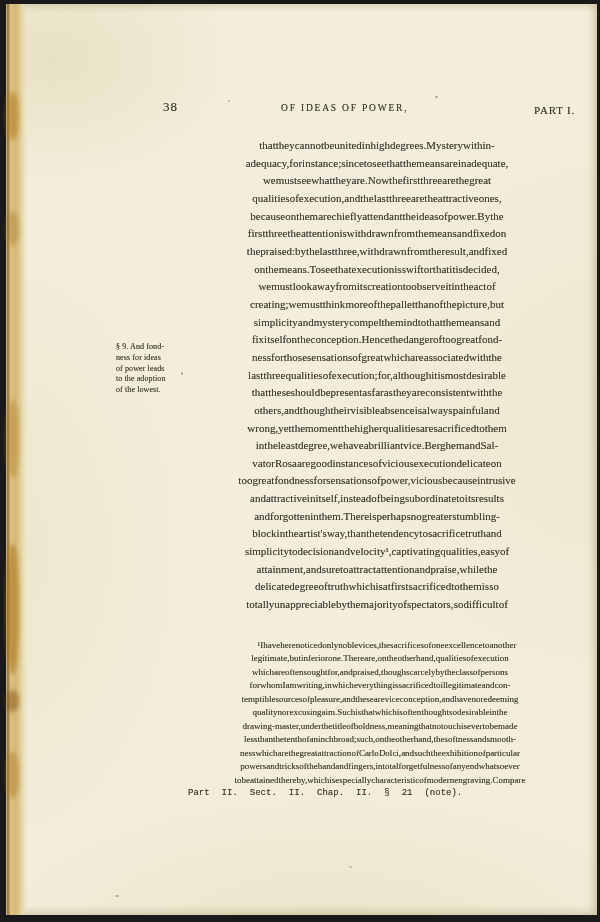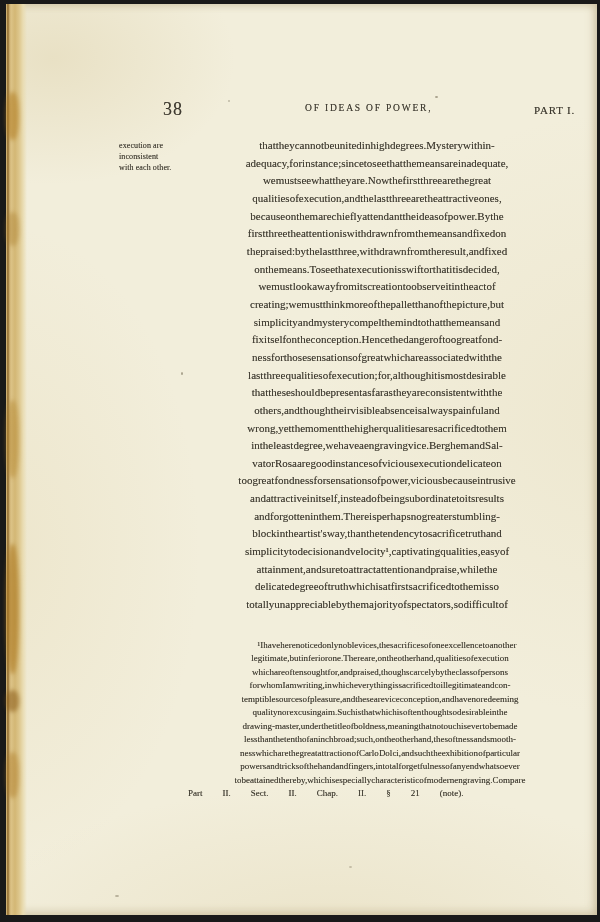--- a/index.html
+++ b/index.html
@@ -45,24 +45,24 @@
   .stain-1 { top: 88px;  height: 48px;  background: rgba(176,124,32,0.55); }
   .stain-2 { top: 208px; height: 34px;  background: rgba(168,122,40,0.40); }
   .stain-3 { top: 396px; height: 78px;  background: rgba(178,130,42,0.45); }
   .stain-4 { top: 540px; height: 130px; background: rgba(170,116,26,0.60); }
   .stain-5 { top: 686px; height: 22px;  background: rgba(134,88,20,0.55); }
   .stain-6 { top: 748px; height: 46px;  background: rgba(172,122,38,0.45); }
 
   
   .pagenum {
     position: absolute; left: 157px; top: 95px;
-    font-size: 18px; letter-spacing: 1px;
+    font-size: 13px; letter-spacing: 1px;
   }
   .runhead {
-    position: absolute; left: 299px; top: 99px;
+    position: absolute; left: 275px; top: 99px;
     font-size: 9.5px; letter-spacing: 1.8px; white-space: nowrap;
   }
   .partlabel {
     position: absolute; left: 528px; top: 100px;
     font-size: 11px; letter-spacing: 0.8px; white-space: nowrap;
   }
 
   
   .margin-note {
     position: absolute;
@@ -78,21 +78,21 @@
   }
   .footnote {
     position: absolute; left: 182px; top: 635px; width: 384px;
     font-size: 9px; line-height: 13.45px;
   }
   .justified .line {
     display: flex; justify-content: center;
     overflow: hidden; white-space: nowrap;
   }
   .footnote .line:first-child { padding-left: 14px; }
-  .footnote .line:last-child { justify-content: flex-start; gap: 20px; }
+  .footnote .line:last-child { justify-content: flex-start; gap: 12px; font-family: Liberation Mono, monospace; }
 
   .body-text, .footnote, .margin-note, .pagenum, .runhead, .partlabel {
     text-shadow: 0 0 0.5px rgba(62,58,48,0.55);
   }
 
   
   .speck { position: absolute; border-radius: 50%; background: rgba(95,85,62,0.5); }
   .sp1 { left: 429px; top: 92px;  width: 3px; height: 2px; }
   .sp2 { left: 222px; top: 96px;  width: 2px; height: 2px; background: rgba(95,85,62,0.35); }
   .sp3 { left: 175px; top: 368px; width: 2px; height: 3px; }
@@ -110,24 +110,26 @@
     <div class="stain stain-3"></div>
     <div class="stain stain-4"></div>
     <div class="stain stain-5"></div>
     <div class="stain stain-6"></div>
   </div>
 
   <span class="pagenum">38</span>
   <span class="runhead">OF IDEAS OF POWER,</span>
   <span class="partlabel">PART I.</span>
 
-  <div class="margin-note note1">
-      <div class="line">execution are</div>
-      <div class="line">inconsistent</div>
-      <div class="line">with each other.</div>
+  <div class="margin-note note2">
+      <div class="line">§ 9. And fond-</div>
+      <div class="line">ness for ideas</div>
+      <div class="line">of power leads</div>
+      <div class="line">to the adoption</div>
+      <div class="line">of the lowest.</div>
     </div>
 
   <div class="body-text justified">
       <div class="line">
         <span>that</span>
         <span>they</span>
         <span>cannot</span>
         <span>be</span>
         <span>united</span>
         <span>in</span>
@@ -365,21 +367,21 @@
         <span>them</span>
       </div>
       <div class="line">
         <span>in</span>
         <span>the</span>
         <span>least</span>
         <span>degree,</span>
         <span>we</span>
         <span>have</span>
         <span>a</span>
-        <span>engraving</span>
+        <span>brilliant</span>
         <span>vice.</span>
         <span>Berghem</span>
         <span>and</span>
         <span>Sal-</span>
       </div>
       <div class="line">
         <span>vator</span>
         <span>Rosa</span>
         <span>are</span>
         <span>good</span>

